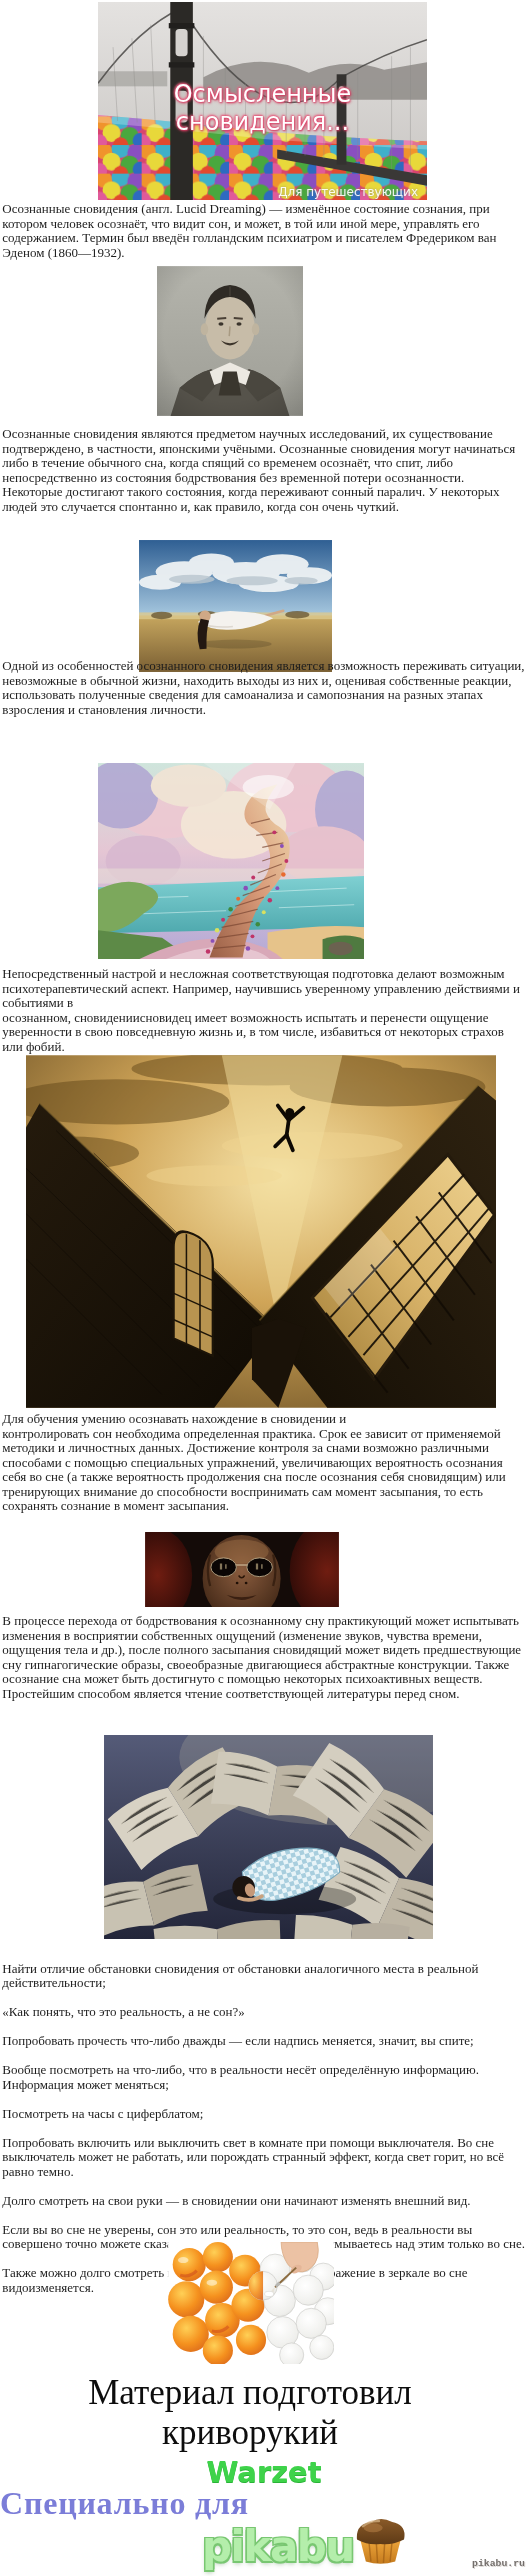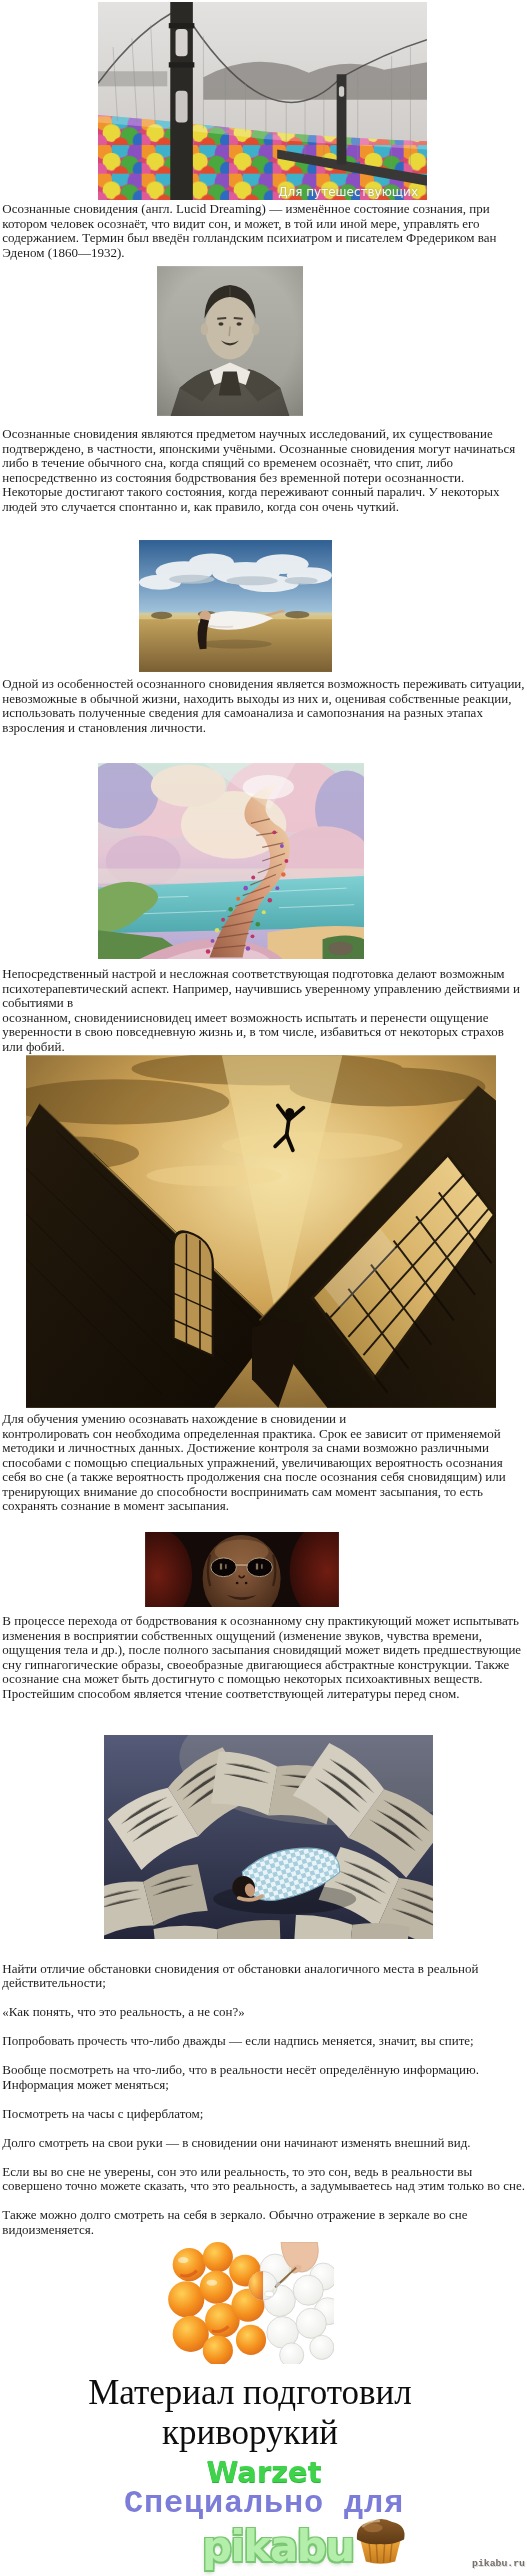--- a/index.html
+++ b/index.html
@@ -15,22 +15,22 @@
       text-shadow:0 0 1.5px #e23a6a,0 0 3.8px #e8506e,0.8px 0.8px 2.3px #c82b52,-0.8px -0.8px 2.3px #e8708e;}
   .hero-watermark{position:absolute;top:183px;right:9px;font-family:"DejaVu Sans",sans-serif;
       font-size:12px;color:#ffffff;opacity:.92;text-shadow:0 0 2.3px #888;}
   
   .credit{position:absolute;top:2373px;left:0;width:500px;text-align:center;
       font-family:"Liberation Serif",serif;font-size:35px;line-height:40px;color:#0d0d0d;}
   .credit span{display:inline-block;max-width:452px;}
   .author{position:absolute;top:2455px;left:0;width:528px;text-align:center;
       font-family:"DejaVu Sans",sans-serif;font-weight:bold;font-size:29px;color:#3ed34a;
       text-shadow:0 0.8px 0 #2ab338;}
-  .dedication{position:absolute;top:2485px;left:0;width:528px;text-align:center;
-      font-family:Liberation Mono, monospace;font-weight:bold;font-size:32px;color:#7b7dd8;
+  .dedication{position:absolute;top:2485px;left:0;width:528px;text-align:left;
+      font-family:Liberation Serif, serif;font-weight:bold;font-size:32px;color:#7b7dd8;
       letter-spacing:0.8px;}
   .logo-row{position:absolute;top:2516px;left:202px;display:flex;align-items:flex-end;}
   .logo-text{font-family:"DejaVu Sans",sans-serif;font-weight:bold;font-size:42px;line-height:47px;
       letter-spacing:-1.5px;color:#b4eeab;
       text-shadow:1.5px 1.5px 0 #79c772,-1.5px -1.5px 0 #79c772,1.5px -1.5px 0 #79c772,-1.5px 1.5px 0 #79c772,
                   0 3px 4.5px rgba(60,120,60,.35);}
   .site-watermark{position:absolute;top:2558px;right:3px;font-family:Liberation Mono, monospace;
       font-weight:bold;font-size:9.8px;color:#736e6b;text-shadow:0 0 1.5px #fff,0.8px 0.8px 0 #d8d4d0;}
 </style>
 </head>
@@ -86,20 +86,21 @@
       </g>
 
       <rect x="96" y="0" width="30" height="263" fill="#2b2926"></rect>
       <rect x="103" y="36" width="16" height="36" rx="5" fill="#d5d2cf"></rect>
       <rect x="103" y="118" width="16" height="42" rx="5" fill="#c9c6c3"></rect>
       <rect x="94" y="28" width="34" height="7" fill="#211f1d"></rect>
       <rect x="94" y="80" width="34" height="7" fill="#211f1d"></rect>
       <rect x="317" y="96" width="13" height="120" fill="#343230"></rect>
       <rect x="320" y="112" width="7" height="14" rx="3" fill="#cfccc9"></rect>
     </svg>
+    <div class="hero-title">Осмысленные сновидения...</div>
     <div class="hero-watermark">Для путешествующих</div>
   </div>
 
   <div class="para" style="top:202px;">Осознанные сновидения (англ. Lucid Dreaming) — изменённое состояние сознания, при котором человек осознаёт, что видит сон, и может, в той или иной мере, управлять его содержанием. Термин был введён голландским психиатром и писателем Фредериком ван Эденом (1860—1932).</div>
 
   <div class="img-block" style="top:266px;left:157px;width:146px;height:150px;">
     <svg width="146" height="150" viewBox="0 0 194 199">
       <defs>
         <linearGradient id="pbg" x1="0" y1="0" x2="0" y2="1">
           <stop offset="0" stop-color="#b4b4ac"></stop>
@@ -171,21 +172,21 @@
       <g transform="translate(118,106) rotate(-4)">
         <line x1="50" y1="-2" x2="74" y2="-7" stroke="#d0a886" stroke-width="3.5" stroke-linecap="round"></line>
         <path d="M-40 0 Q-20 -15 10 -11 Q42 -8 60 2 Q30 15 0 13 Q-25 12 -40 0 Z" fill="#f4f2ee"></path>
         <path d="M-38 2 Q-18 10 6 9" stroke="#ddd8d0" stroke-width="2" fill="none"></path>
         <circle cx="-30" cy="-7" r="7.5" fill="#d0a886"></circle>
         <path d="M-36 -4 Q-45 14 -40 36 L-31 36 Q-30 12 -25 -1 Z" fill="#231812"></path>
       </g>
     </svg>
   </div>
 
-  <div class="para" style="top:677px;">Одной из особенностей осознанного сновидения является возможность переживать ситуации, невозможные в обычной жизни, находить выходы из них и, оценивая собственные реакции, использовать полученные сведения для самоанализа и самопознания на разных этапах взросления и становления личности.</div>
+  <div class="para" style="top:659px;">Одной из особенностей осознанного сновидения является возможность переживать ситуации, невозможные в обычной жизни, находить выходы из них и, оценивая собственные реакции, использовать полученные сведения для самоанализа и самопознания на разных этапах взросления и становления личности.</div>
 
   <div class="img-block" style="top:763px;left:98px;width:266px;height:196px;">
     <svg width="266" height="196" viewBox="0 0 353 260">
       <defs>
         <linearGradient id="stsky" x1="0" y1="0" x2="0" y2="1">
           <stop offset="0" stop-color="#cfe5dc"></stop>
             <stop offset=".45" stop-color="#e5c6d4"></stop>
             <stop offset="1" stop-color="#b3a9d6"></stop>
         </linearGradient>
         <linearGradient id="sea" x1="0" y1="0" x2="0" y2="1">
@@ -482,20 +483,21 @@
       </g>
     </svg>
   </div>
 
   <div class="para" style="top:1947px;">
     <div>Найти отличие обстановки сновидения от обстановки аналогичного места в реальной действительности;</div>
     <div>«Как понять, что это реальность, а не сон?»</div>
     <div>Попробовать прочесть что-либо дважды — если надпись меняется, значит, вы спите;</div>
     <div>Вообще посмотреть на что-либо, что в реальности несёт определённую информацию. Информация может меняться;</div>
     <div>Посмотреть на часы с циферблатом;</div>
+    <div>Попробовать включить или выключить свет в комнате при помощи выключателя. Во сне выключатель может не работать, или порождать странный эффект, когда свет горит, но всё равно темно.</div>
     <div>Долго смотреть на свои руки — в сновидении они начинают изменять внешний вид.</div>
     <div>Если вы во сне не уверены, сон это или реальность, то это сон, ведь в реальности вы совершено точно можете сказать, что это реальность, а задумываетесь над этим только во сне.</div>
     <div>Также можно долго смотреть на себя в зеркало. Обычно отражение в зеркале во сне видоизменяется.</div>
   </div>
 
   <div class="img-block" style="top:2242px;left:168px;width:166px;height:122px;">
     <svg width="166" height="122" viewBox="0 0 220 162">
       <defs>
         <radialGradient id="apr" cx=".38" cy=".34" r=".8">
           <stop offset="0" stop-color="#ffd056"></stop>

